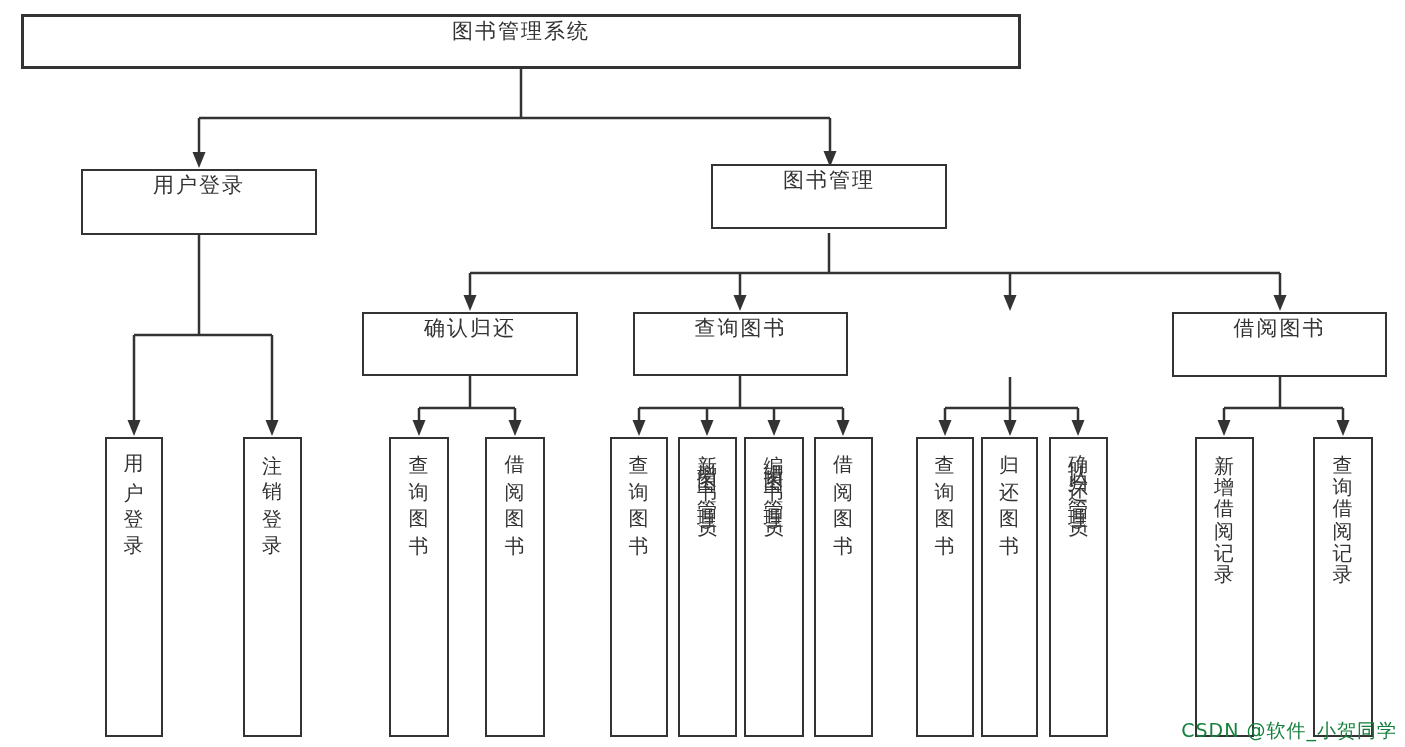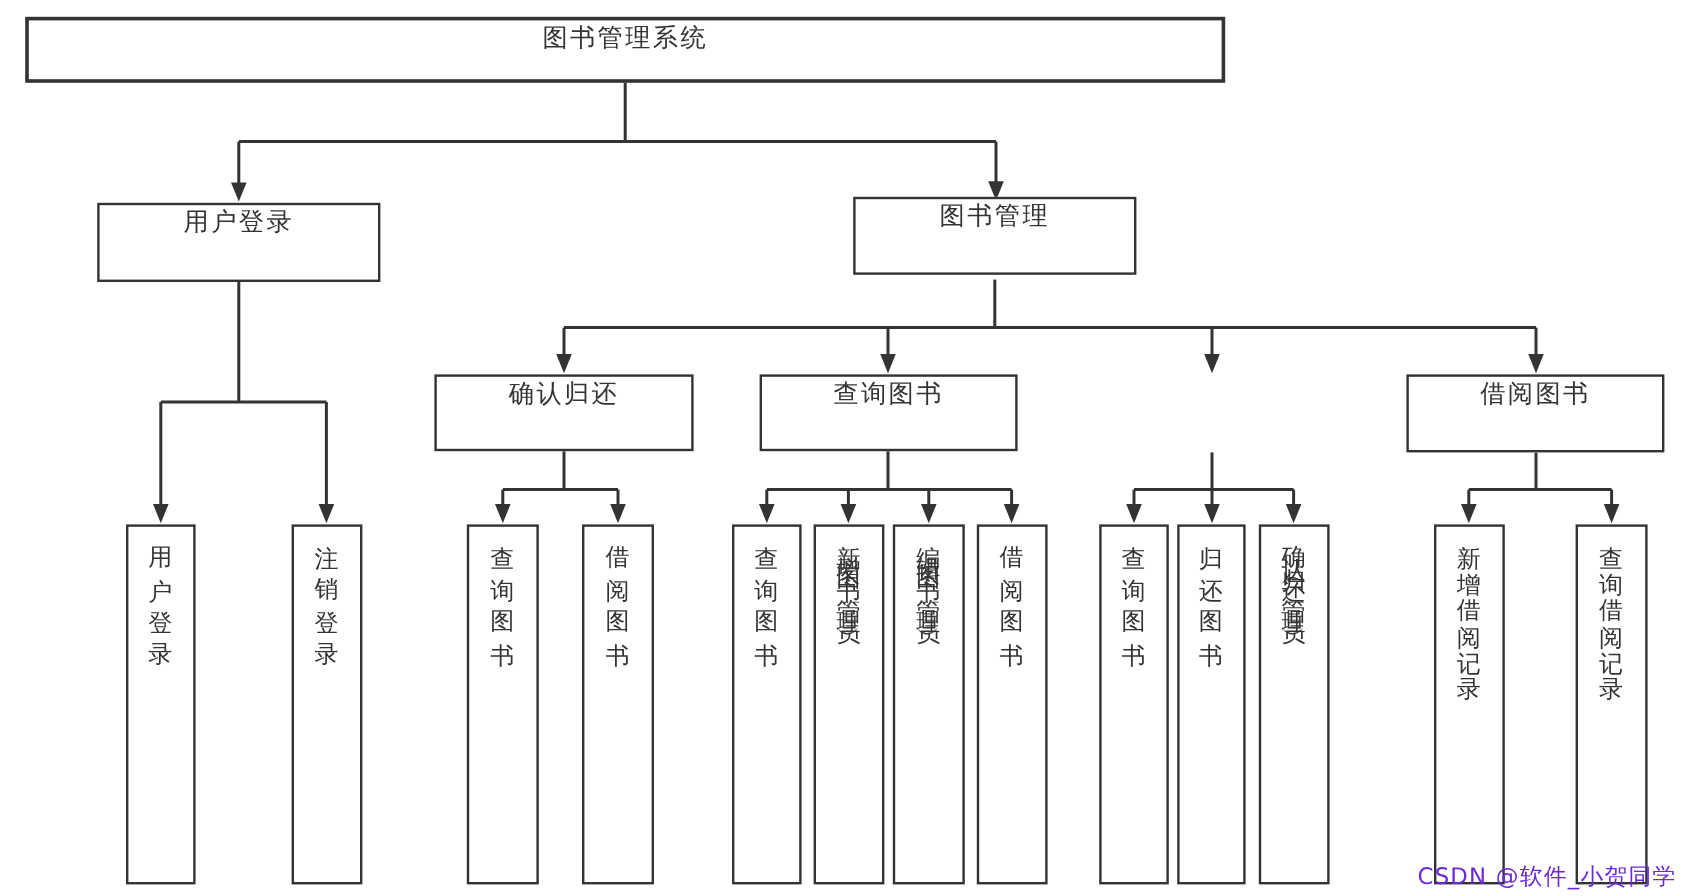--- a/index.html
+++ b/index.html
@@ -15,21 +15,21 @@
   .node.h{font-size:21px;letter-spacing:2px;}
   .node.root{border-width:3px;}
   .node .vlabel{
     writing-mode:vertical-rl;text-orientation:mixed;
     font-size:20px;line-height:1;white-space:nowrap;
   }
   .ls4{letter-spacing:27px;}
   .ls6{letter-spacing:22px;}
   .ls9{letter-spacing:9px;}
   .watermark{
-    position:absolute;right:8px;bottom:3px;font-size:19px;color:#6d28d9;
+    position:absolute;right:8px;bottom:3px;font-size:19px;color:#15803d;
     letter-spacing:1px;white-space:nowrap;
   }
 </style>
 </head>
 <body>
 
 <div class="stage">
 
   <svg class="connectors" viewBox="0 0 1405 747" xmlns="http://www.w3.org/2000/svg">
     <g stroke="#333333" stroke-width="2.5" fill="none">

